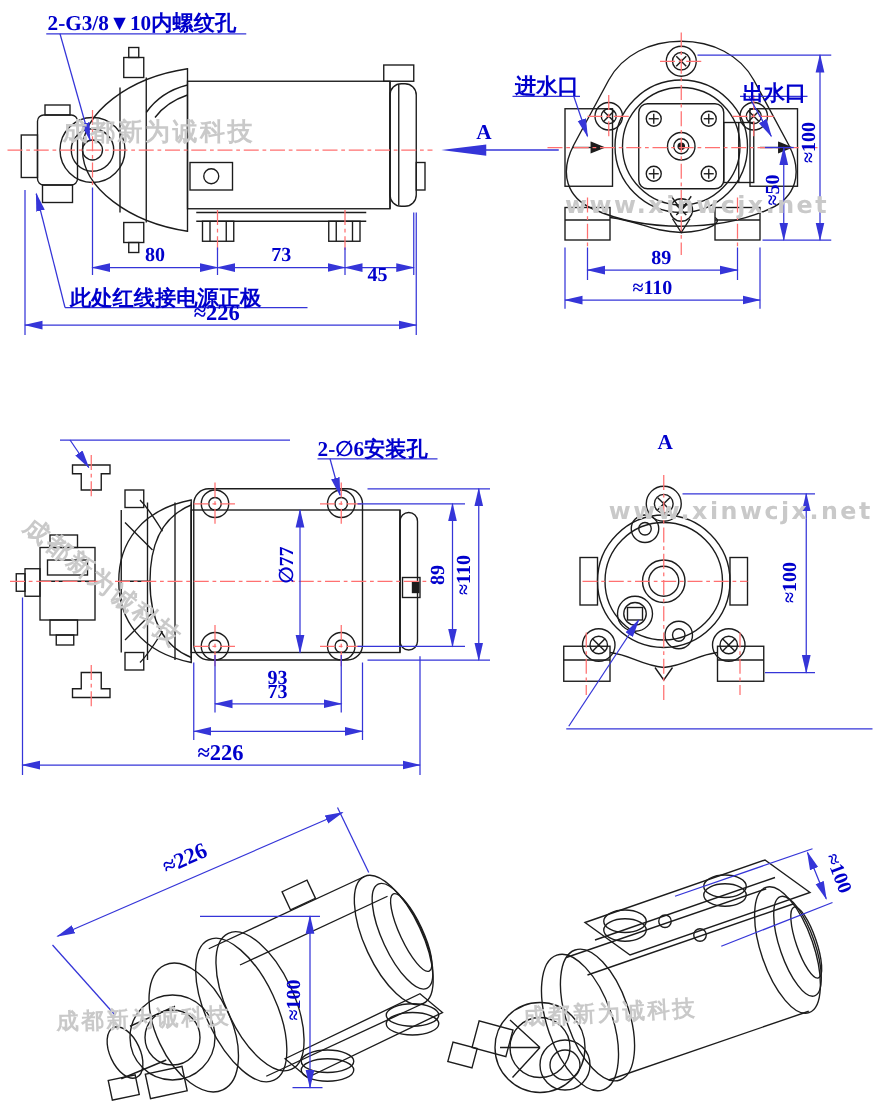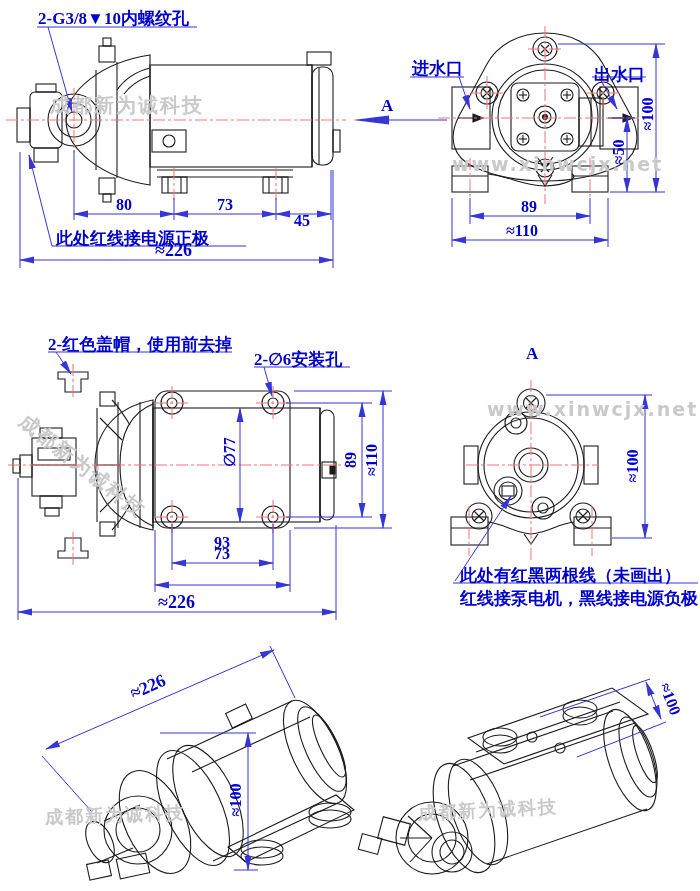--- a/index.html
+++ b/index.html
@@ -366,31 +366,28 @@
   <span class="txt num big" style="left:155px;top:240px;">≈226</span>
   <span class="txt lbl" style="left:381px;top:96px;">A</span>
 
   <span class="txt lbl" style="left:412px;top:57px;font-family:Liberation Mono, monospace;">进水口</span>
   <span class="txt lbl" style="left:594px;top:63px;">出水口</span>
   <span class="txt num" style="left:648px;top:114px;transform:translate(-50%,-50%) rotate(-90deg);">≈100</span>
   <span class="txt num" style="left:619px;top:152px;transform:translate(-50%,-50%) rotate(-90deg);">≈50</span>
   <span class="txt num" style="left:521px;top:198px;">89</span>
   <span class="txt num" style="left:506px;top:222px;">≈110</span>
 
-  <span class="txt lbl" style="left:48px;top:333px;">2-红色盖帽，使用前去掉</span>
   <span class="txt lbl" style="left:254px;top:348px;">2-∅6安装孔</span>
   <span class="txt num" style="left:229px;top:452px;transform:translate(-50%,-50%) rotate(-90deg);">∅77</span>
   <span class="txt num" style="left:214px;top:545px;">73</span>
   <span class="txt num" style="left:214px;top:534px;">93</span>
   <span class="txt num big" style="left:158px;top:592px;">≈226</span>
   <span class="txt num" style="left:351px;top:460px;transform:translate(-50%,-50%) rotate(-90deg);">89</span>
   <span class="txt num" style="left:372px;top:460px;transform:translate(-50%,-50%) rotate(-90deg);">≈110</span>
 
   <span class="txt lbl" style="left:526px;top:344px;">A</span>
   <span class="txt num" style="left:633px;top:466px;transform:translate(-50%,-50%) rotate(-90deg);">≈100</span>
-  <span class="txt lbl" style="left:460px;top:564px;">此处有红黑两根线（未画出）</span>
-  <span class="txt lbl" style="left:460px;top:587px;">红线接泵电机，黑线接电源负极</span>
 
   <span class="txt num big" style="left:148px;top:687px;transform:translate(-50%,-50%) rotate(-24deg);">≈226</span>
   <span class="txt num" style="left:236px;top:800px;transform:translate(-50%,-50%) rotate(-90deg);">≈100</span>
   <span class="txt num" style="left:670px;top:699px;transform:translate(-50%,-50%) rotate(69deg);">≈100</span>
 
 </div>
 
 </body></html>

